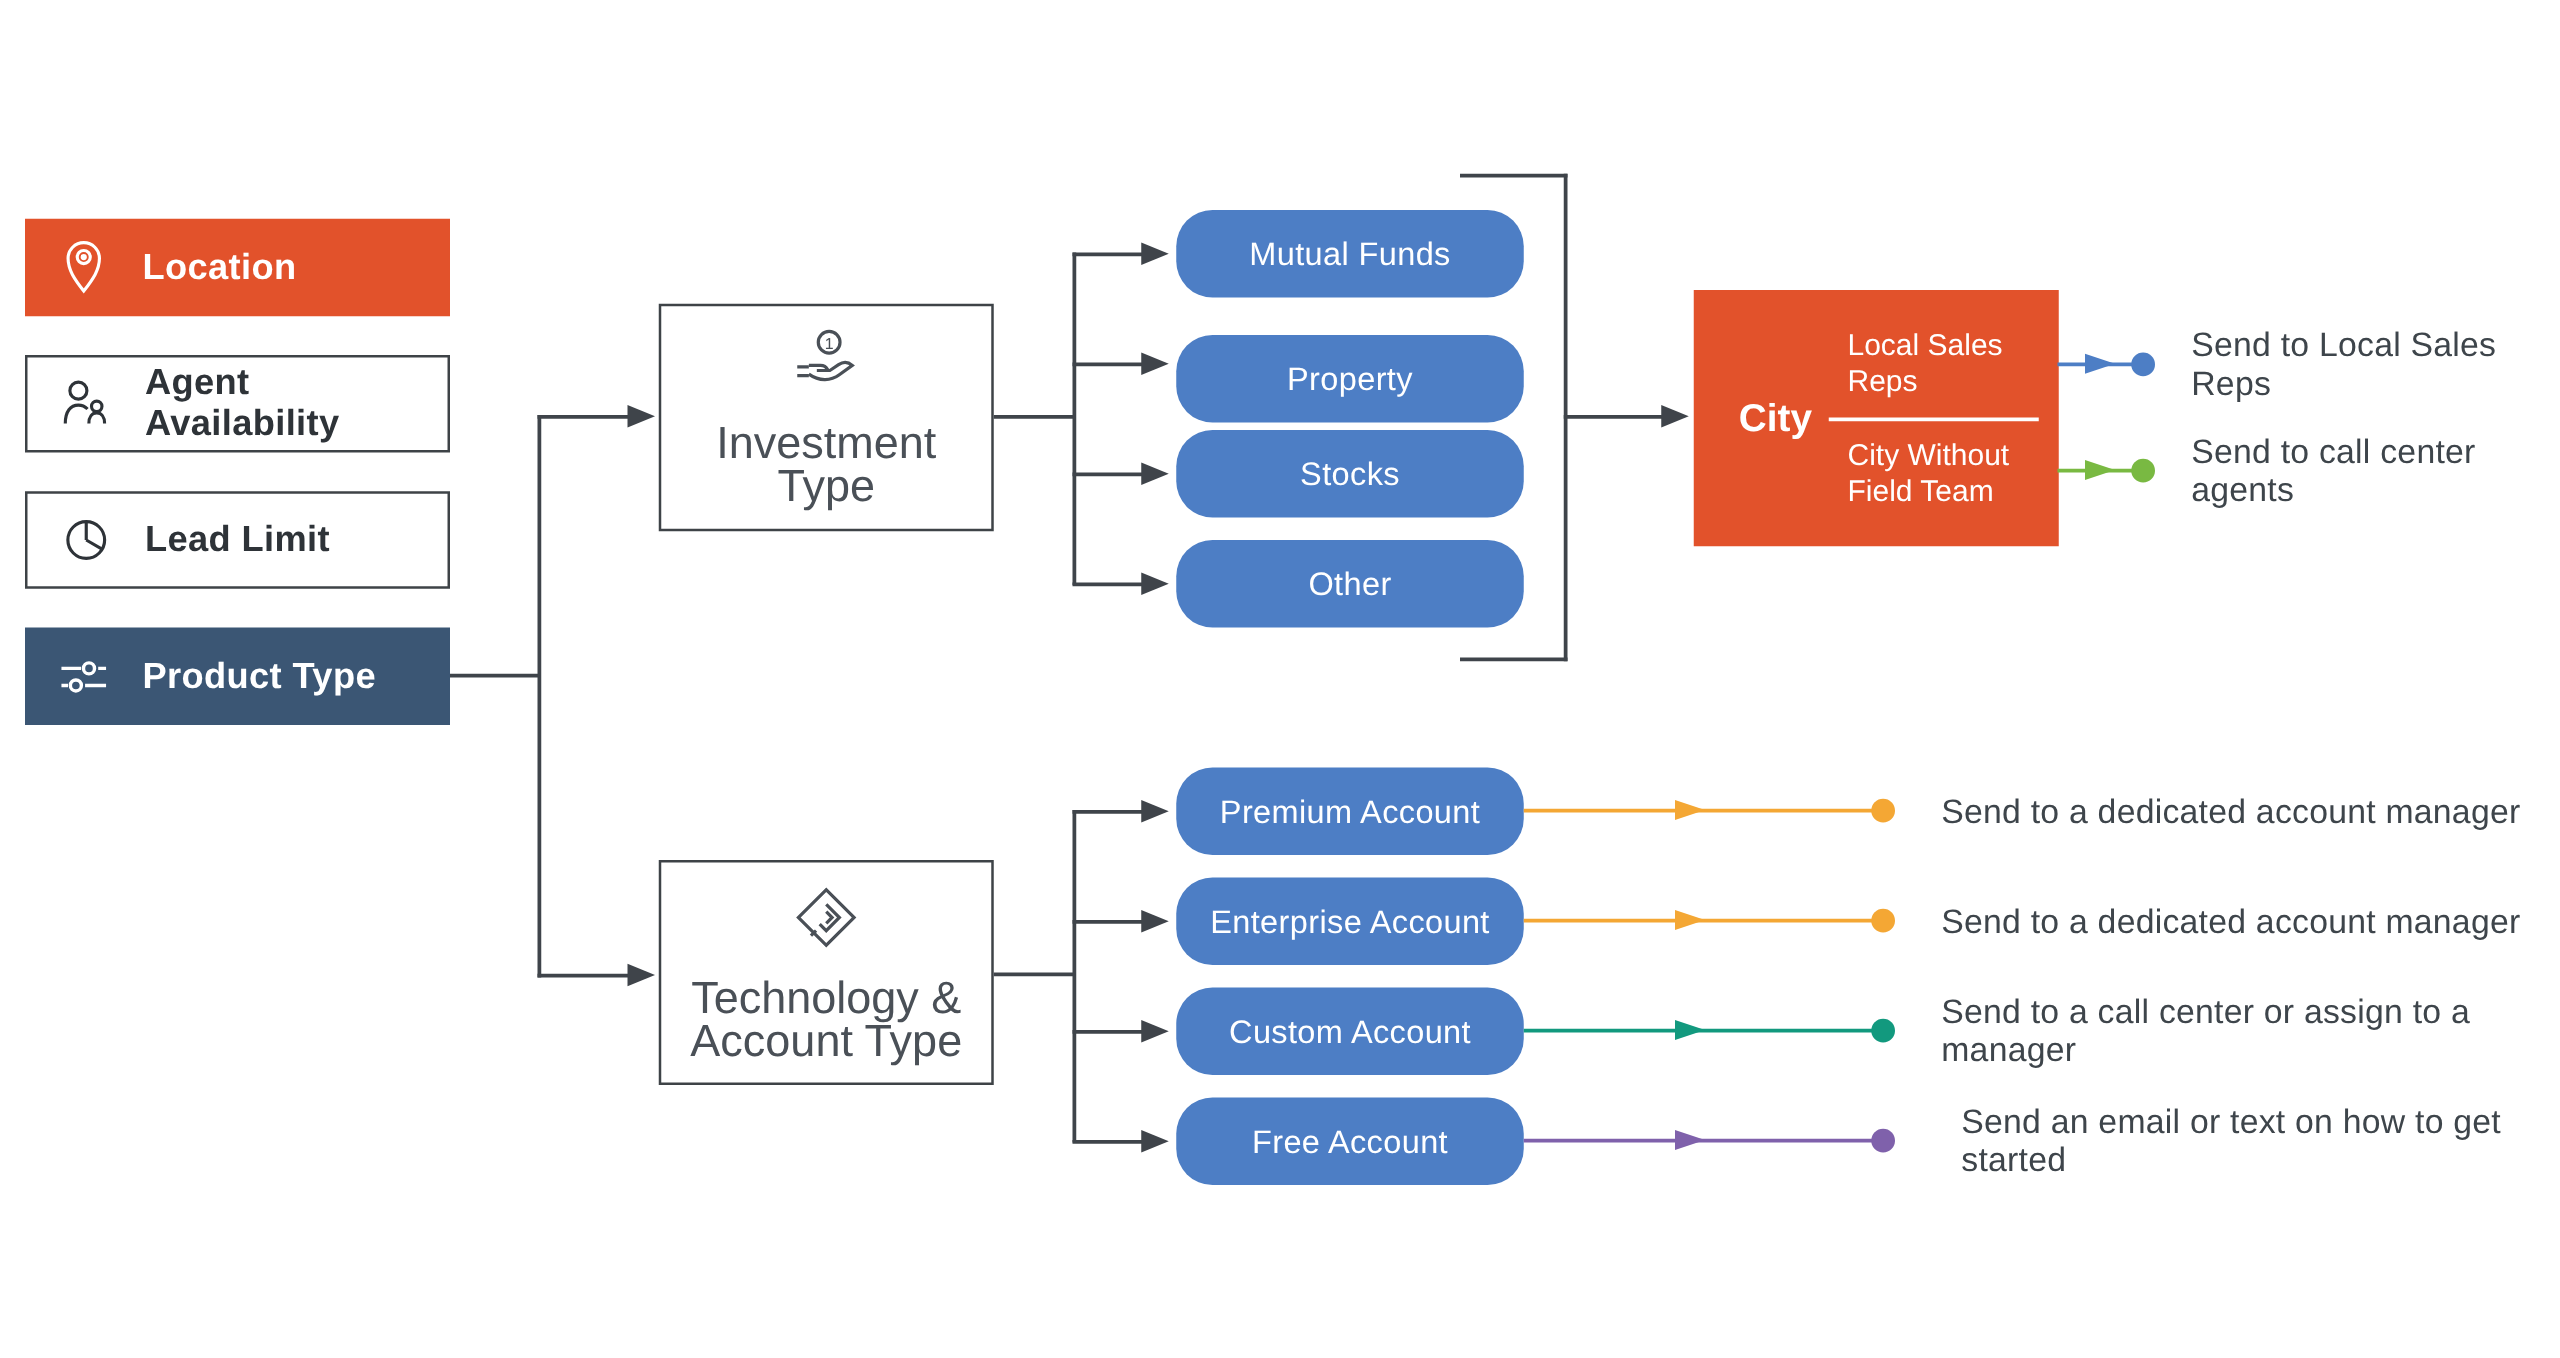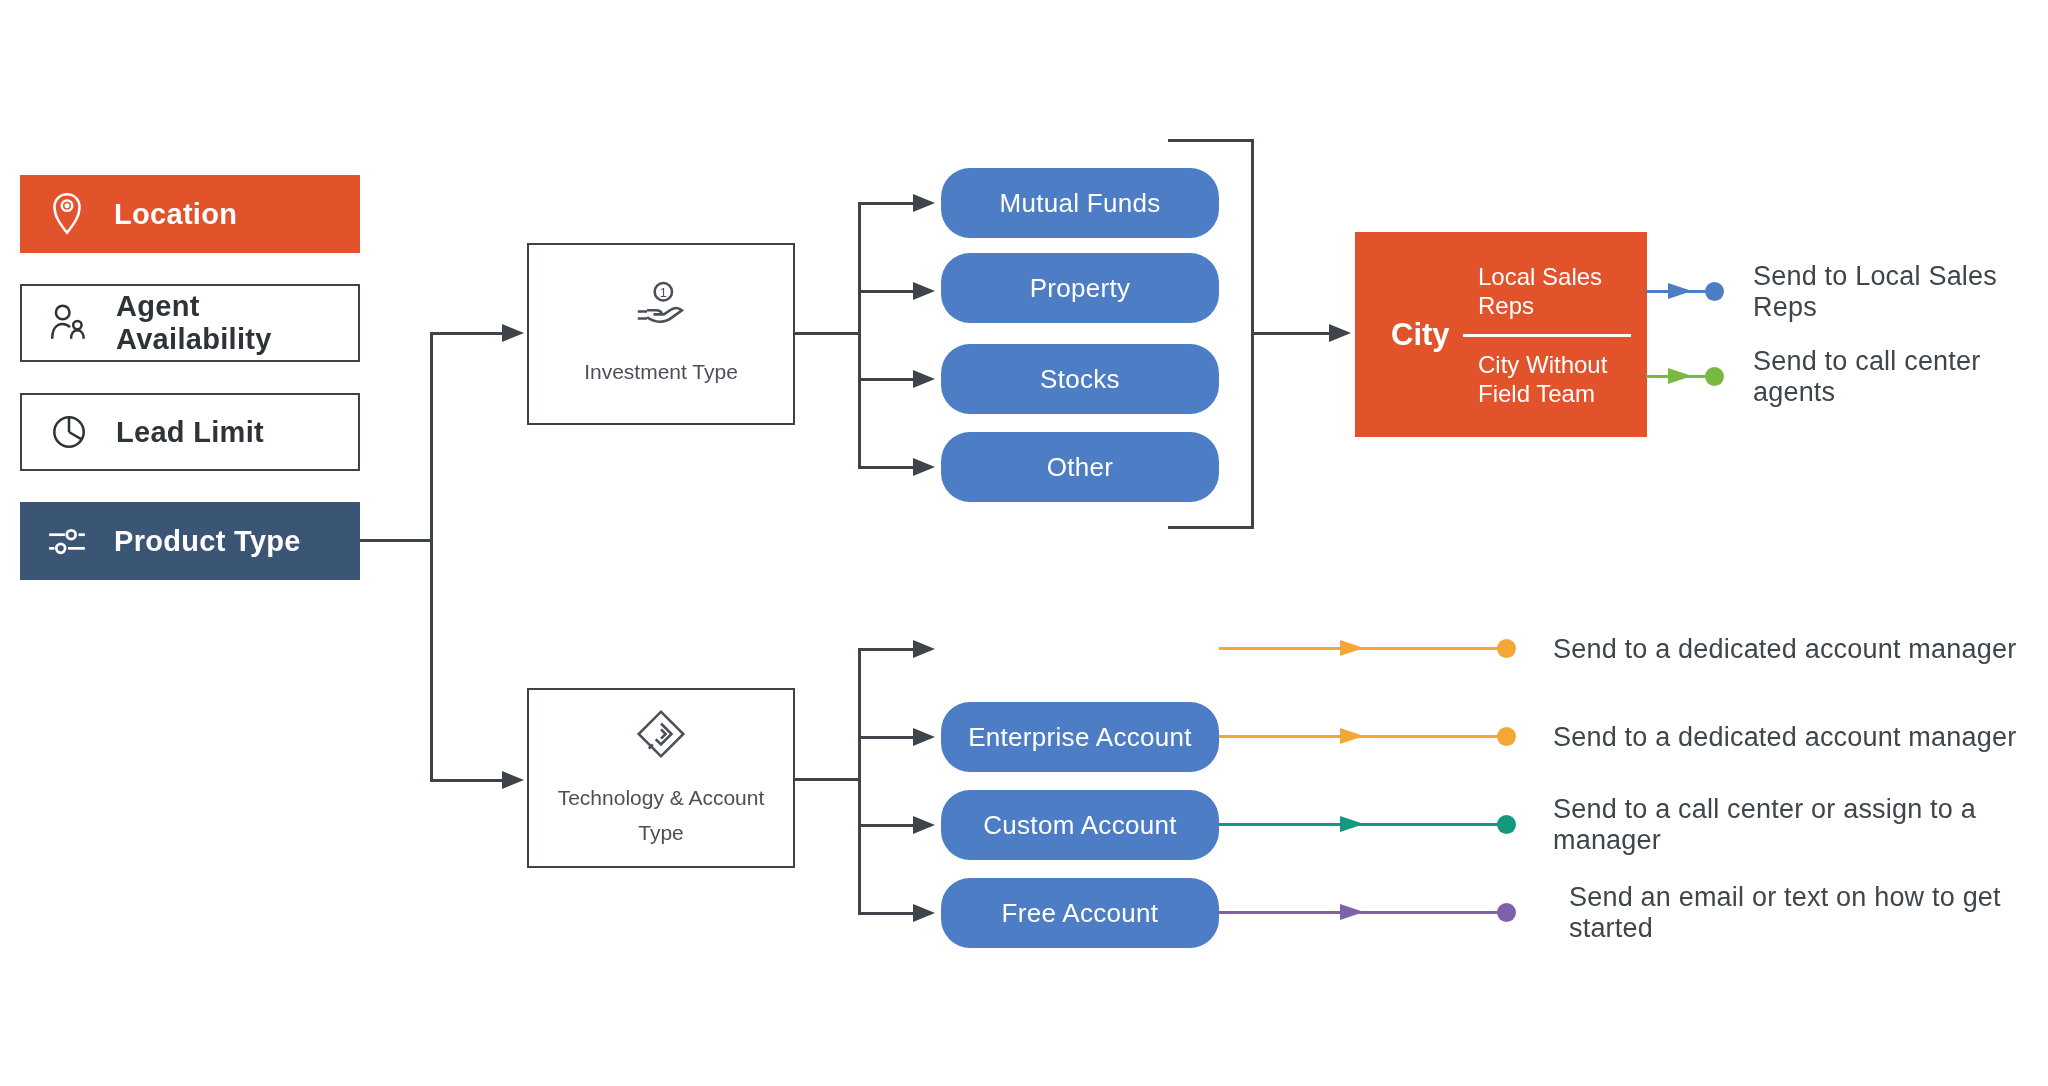--- a/index.html
+++ b/index.html
@@ -15,21 +15,21 @@
   
   .hline{position:absolute;height:2.5px;background:#3F444A;}
   .vline{position:absolute;width:2.5px;background:#3F444A;}
   .arr{position:absolute;width:0;height:0;border-top:9px solid transparent;border-bottom:9px solid transparent;border-left:22px solid #3F444A;}
   .cline{position:absolute;height:3px;}
   .carr{position:absolute;width:0;height:0;border-top:8px solid transparent;border-bottom:8px solid transparent;border-left:24px solid #000;}
   .dot{position:absolute;width:19px;height:19px;border-radius:50%;}
   
   .node{position:absolute;left:527px;width:268px;background:#ffffff;border:2.5px solid #3E4347;box-sizing:border-box;
         display:flex;flex-direction:column;align-items:center;justify-content:center;gap:18px;}
-  .node .ttl{font-size:21px;font-weight:400;text-align:center;line-height:35px;color:#4A5057;}
+  .node .ttl{font-size:36px;font-weight:400;text-align:center;line-height:35px;color:#4A5057;}
   
   .opt{position:absolute;left:941px;width:278px;height:70px;background:#4D7EC5;color:#ffffff;
        display:flex;align-items:center;justify-content:center;font-size:26px;font-weight:500;letter-spacing:.3px;border-radius:29px;}
   
   .city{position:absolute;left:1355px;top:232px;width:292px;height:205px;background:#E2522B;color:#ffffff;}
   .city-label{position:absolute;left:36px;top:0;bottom:0;display:flex;align-items:center;font-size:31px;font-weight:600;}
   .city-opt{position:absolute;left:123px;width:172px;font-size:24px;font-weight:500;line-height:29px;}
   .city-divider{position:absolute;left:108px;top:102px;width:168px;height:2.5px;background:#ffffff;}
   
   .outlabel{position:absolute;display:flex;align-items:center;height:40px;font-size:27px;font-weight:500;color:#3E454B;letter-spacing:.2px;}
@@ -104,21 +104,21 @@
   <div class="hline" style="left:858px;top:290px;width:57px"></div>
   <div class="arr" style="left:913px;top:282px"></div>
   <div class="hline" style="left:858px;top:378px;width:57px"></div>
   <div class="arr" style="left:913px;top:370px"></div>
   <div class="hline" style="left:858px;top:466px;width:57px"></div>
   <div class="arr" style="left:913px;top:458px"></div>
 
   <div class="opt" style="top:168px">
       <span>Mutual Funds</span>
     </div>
-  <div class="opt" style="top:253px">
+  <div class="opt" style="top:268px">
       <span>Property</span>
     </div>
   <div class="opt" style="top:344px">
       <span>Stocks</span>
     </div>
   <div class="opt" style="top:432px">
       <span>Other</span>
     </div>
 
   <div class="hline" style="left:1168px;top:139px;width:86px"></div>
@@ -157,20 +157,23 @@
   <div class="vline" style="left:858px;top:648px;height:266px"></div>
   <div class="hline" style="left:858px;top:648px;width:57px"></div>
   <div class="arr" style="left:913px;top:640px"></div>
   <div class="hline" style="left:858px;top:736px;width:57px"></div>
   <div class="arr" style="left:913px;top:728px"></div>
   <div class="hline" style="left:858px;top:824px;width:57px"></div>
   <div class="arr" style="left:913px;top:816px"></div>
   <div class="hline" style="left:858px;top:912px;width:57px"></div>
   <div class="arr" style="left:913px;top:904px"></div>
 
+  <div class="opt" style="top:614px">
+      <span>Premium Account</span>
+    </div>
   <div class="opt" style="top:702px">
       <span>Enterprise Account</span>
     </div>
   <div class="opt" style="top:790px">
       <span>Custom Account</span>
     </div>
   <div class="opt" style="top:878px">
       <span>Free Account</span>
     </div>
 

